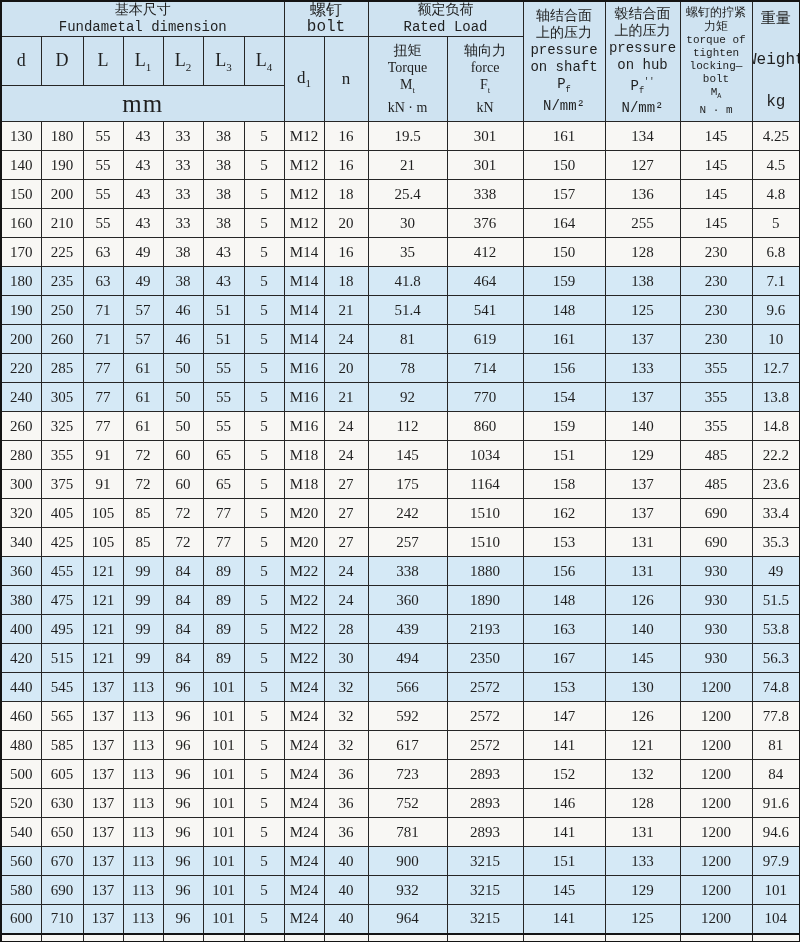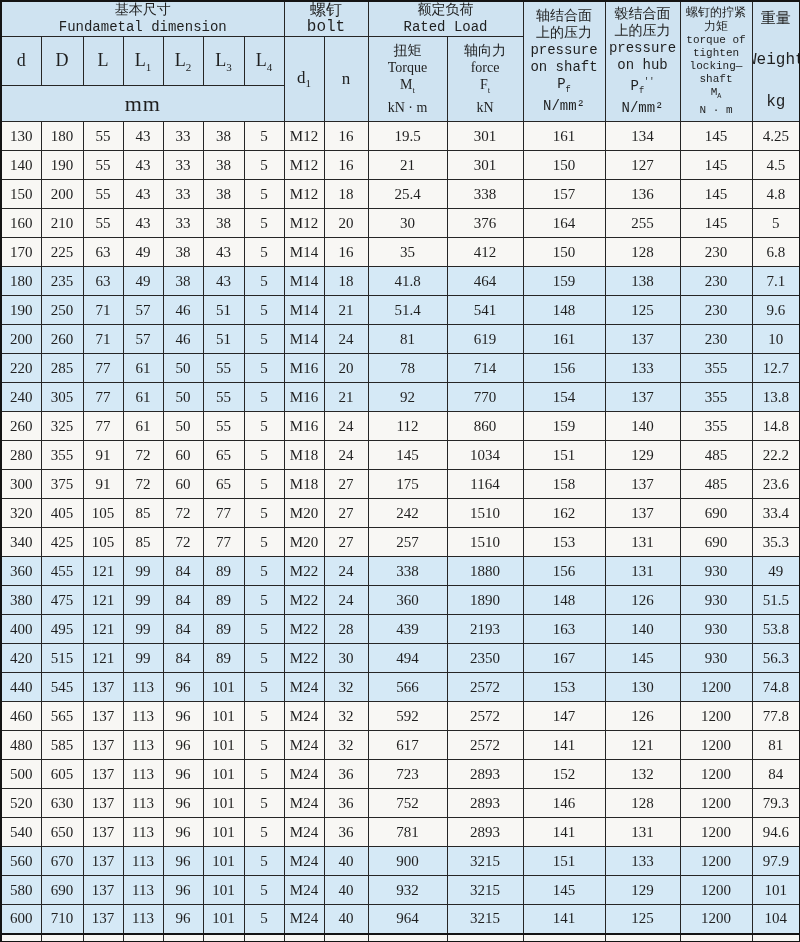--- a/index.html
+++ b/index.html
@@ -29,21 +29,21 @@
   .zh { font-size: 14px; line-height: 17px; }
   .en { font-size: 14px; line-height: 17px; }
   .s13 { font-size: 16px; line-height: 16px; }
   .sm { font-size: 11px; line-height: 13px; }
   .sm.zh { font-size: 12px; line-height: 14px; }
   .dim { font-size: 18px; }
   .dim sub, .symcell sub { font-size: 11px; }
   sub { font-size: 62%; }
   sup { font-size: 62%; }
   .symcell { font-size: 17px; }
-  .mmrow { font-size: 22px; letter-spacing: 1px; }
+  .mmrow { font-size: 25px; letter-spacing: 1px; }
   .wbox {
     height: 114px; display: flex; flex-direction: column;
     justify-content: space-between; align-items: center;
     padding: 6px 0 8px 0;
     gap: 16px;
   }
   .wbox .zh { font-size: 15px; }
   .wbox .en { font-size: 16px; }
 </style>
 </head>
@@ -96,21 +96,21 @@
           <div class="en">pressure</div>
           <div class="en">on hub</div>
           <div class="en"><span>P</span><sub>f</sub><sup>′′</sup></div>
           <div class="en">N/mm²</div>
         </th>
         <th rowspan="3">
           <div class="zh sm">螺钉的拧紧</div>
           <div class="zh sm">力矩</div>
           <div class="en sm">torque of</div>
           <div class="en sm">tighten</div>
-          <div class="en sm">locking—shaft</div>
+          <div class="en sm">locking—bolt</div>
           <div class="en sm"><span>M</span><sub>A</sub></div>
           <div class="en sm">N · m</div>
         </th>
         <th rowspan="3">
           <div class="wbox">
             <div class="zh">重量</div>
             <div class="en">Weight</div>
             <div class="en">kg</div>
           </div>
         </th>
@@ -542,21 +542,21 @@
           <td>96</td>
           <td>101</td>
           <td>5</td>
           <td>M24</td>
           <td>36</td>
           <td>752</td>
           <td>2893</td>
           <td>146</td>
           <td>128</td>
           <td>1200</td>
-          <td>79.3</td>
+          <td>91.6</td>
         </tr>
         <tr>
           <td>540</td>
           <td>650</td>
           <td>137</td>
           <td>113</td>
           <td>96</td>
           <td>101</td>
           <td>5</td>
           <td>M24</td>

